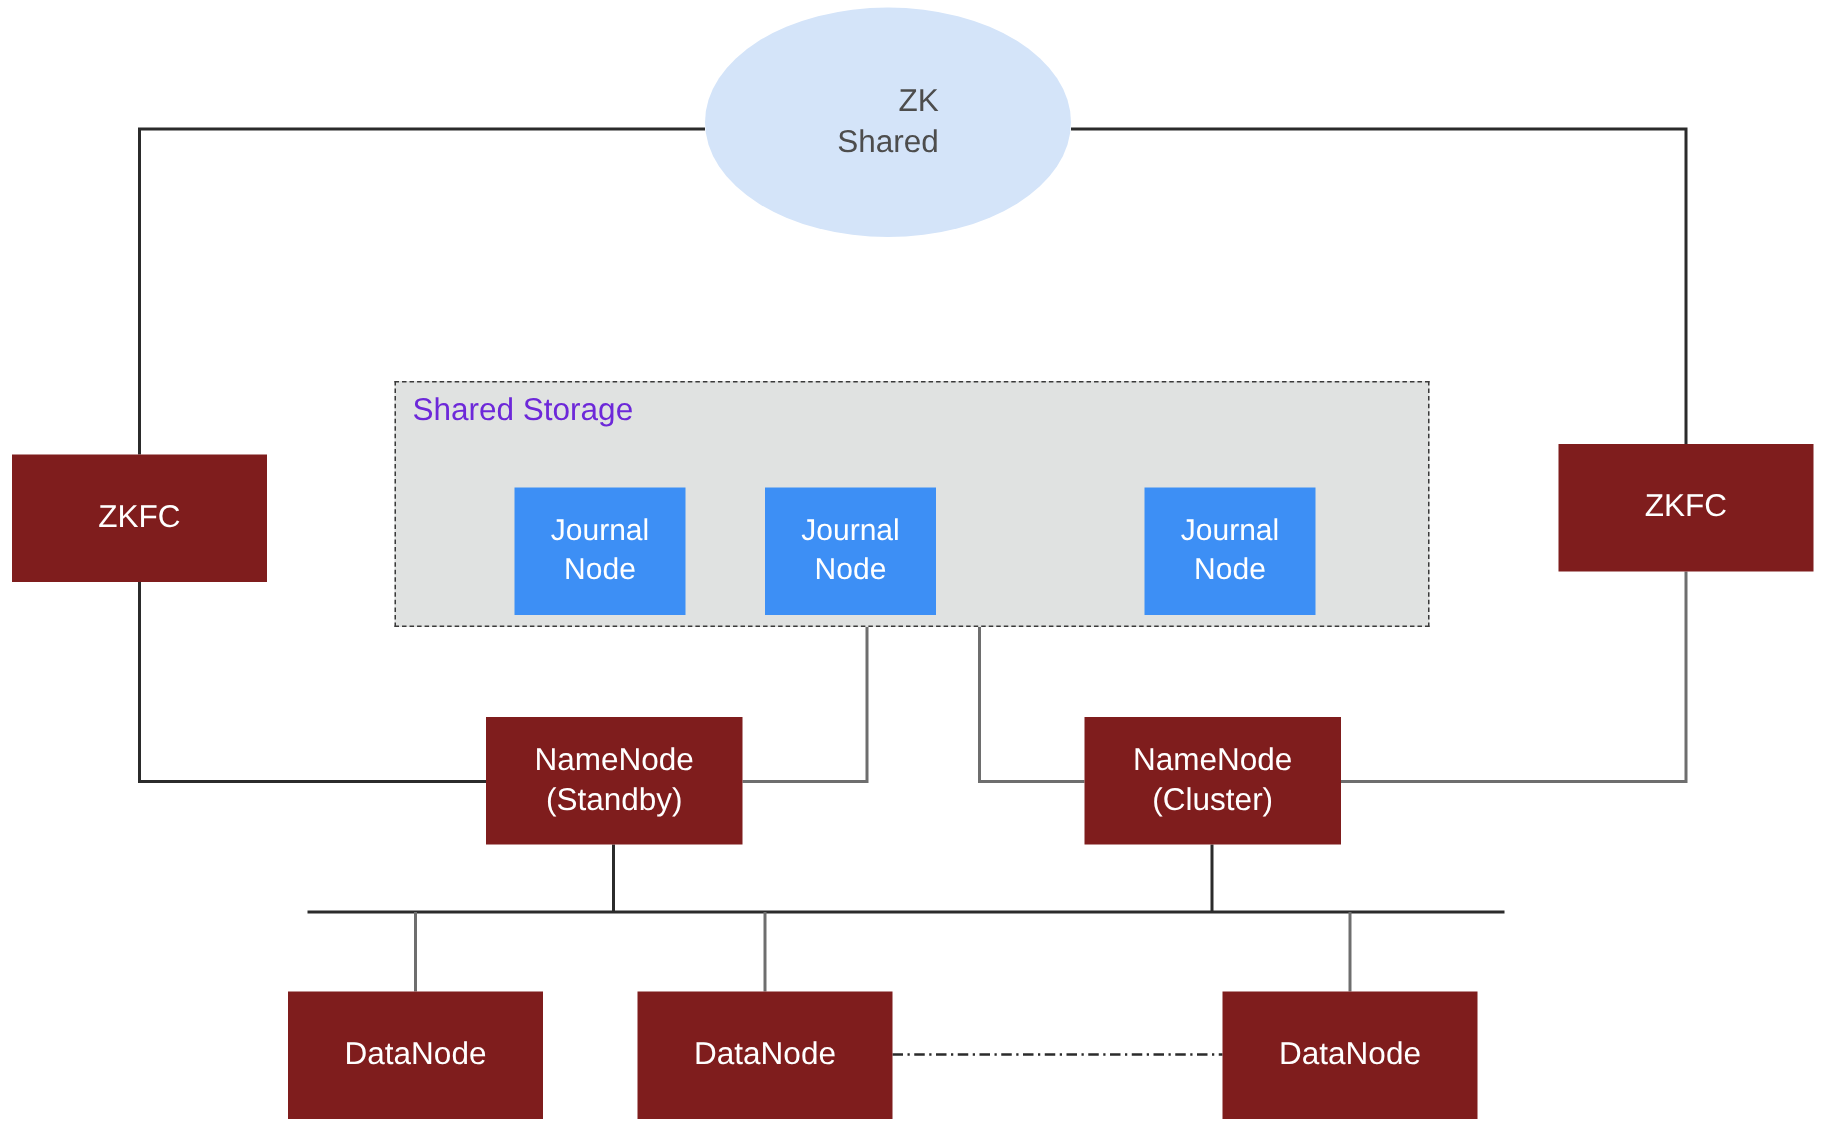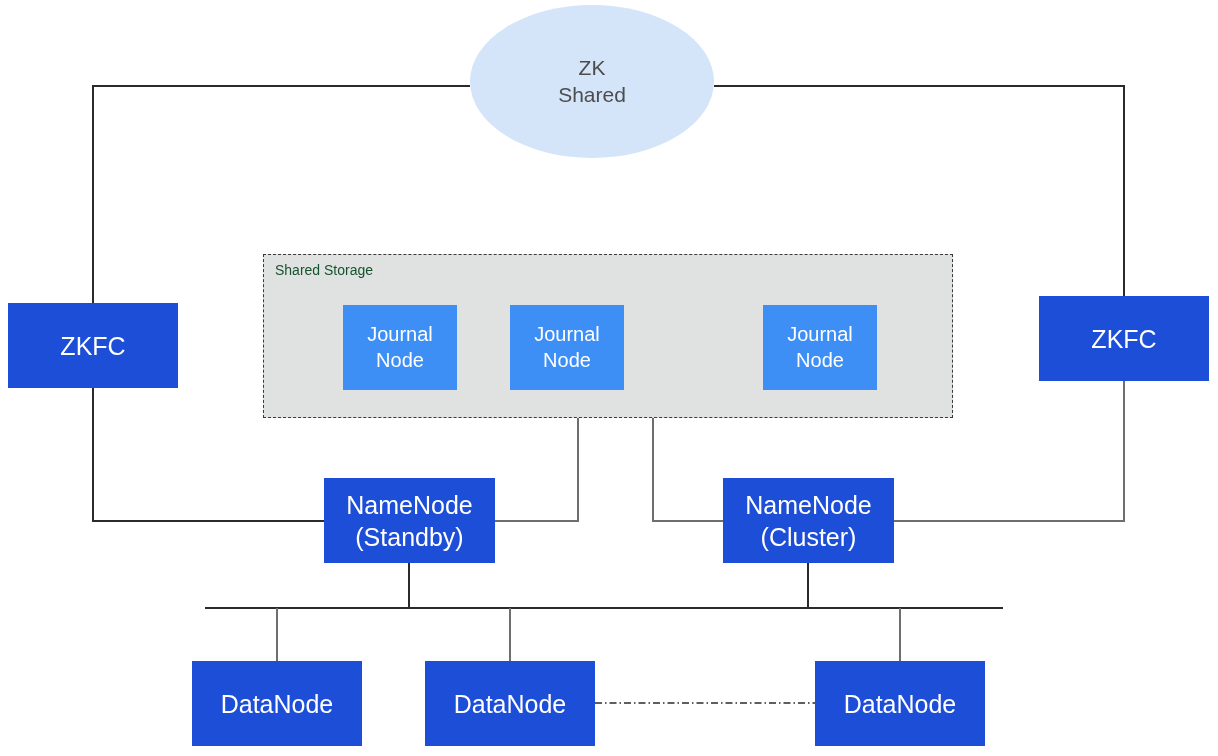--- a/index.html
+++ b/index.html
@@ -29,46 +29,48 @@
     position: absolute;
     box-sizing: border-box;
     display: flex;
     align-items: center;
     justify-content: center;
     text-align: center;
     line-height: 1.28;
     z-index: 5;
   }
   .node-green {
-    background: #1d4ed8;
+    background: #7f1d1d;
     color: #ffffff;
-    font-size: 25px;
+    font-size: 21px;
   }
   .node-blue {
     background: #3d8ff5;
     color: #ffffff;
     font-size: 20px;
+    margin-top: 20px;
   }
   .node-ellipse {
     background: #d4e4f9;
     color: #4d4d4d;
     border-radius: 50%;
     font-size: 21px;
+    text-align: right;
   }
   .group-box {
     position: absolute;
     box-sizing: border-box;
     background: #e0e2e1;
     border: 1px dashed #3a3a3a;
     z-index: 2;
   }
   .group-label {
     position: absolute;
-    color: #14532d;
-    font-size: 14px;
+    color: #6d28d9;
+    font-size: 21px;
     white-space: nowrap;
     z-index: 3;
   }
   .nl {
     display: block;
   }
 </style>
 </head>
 <body>
 

